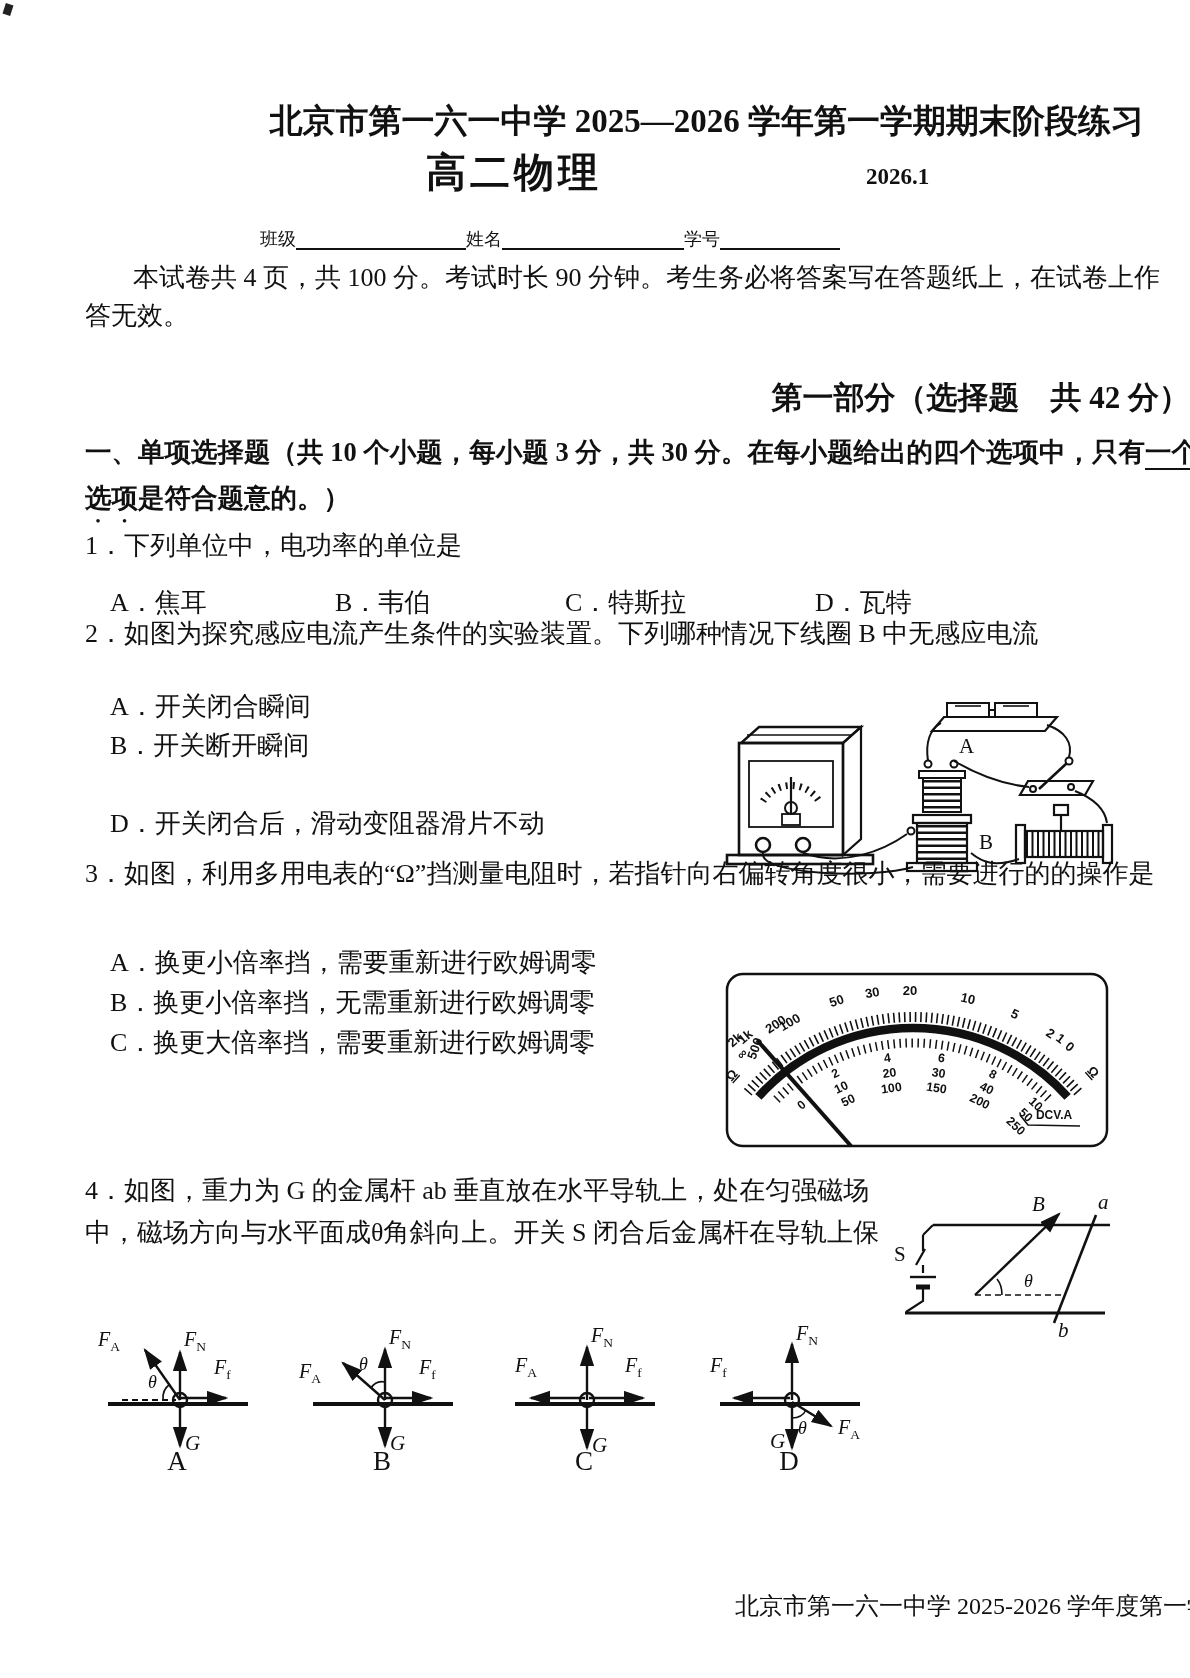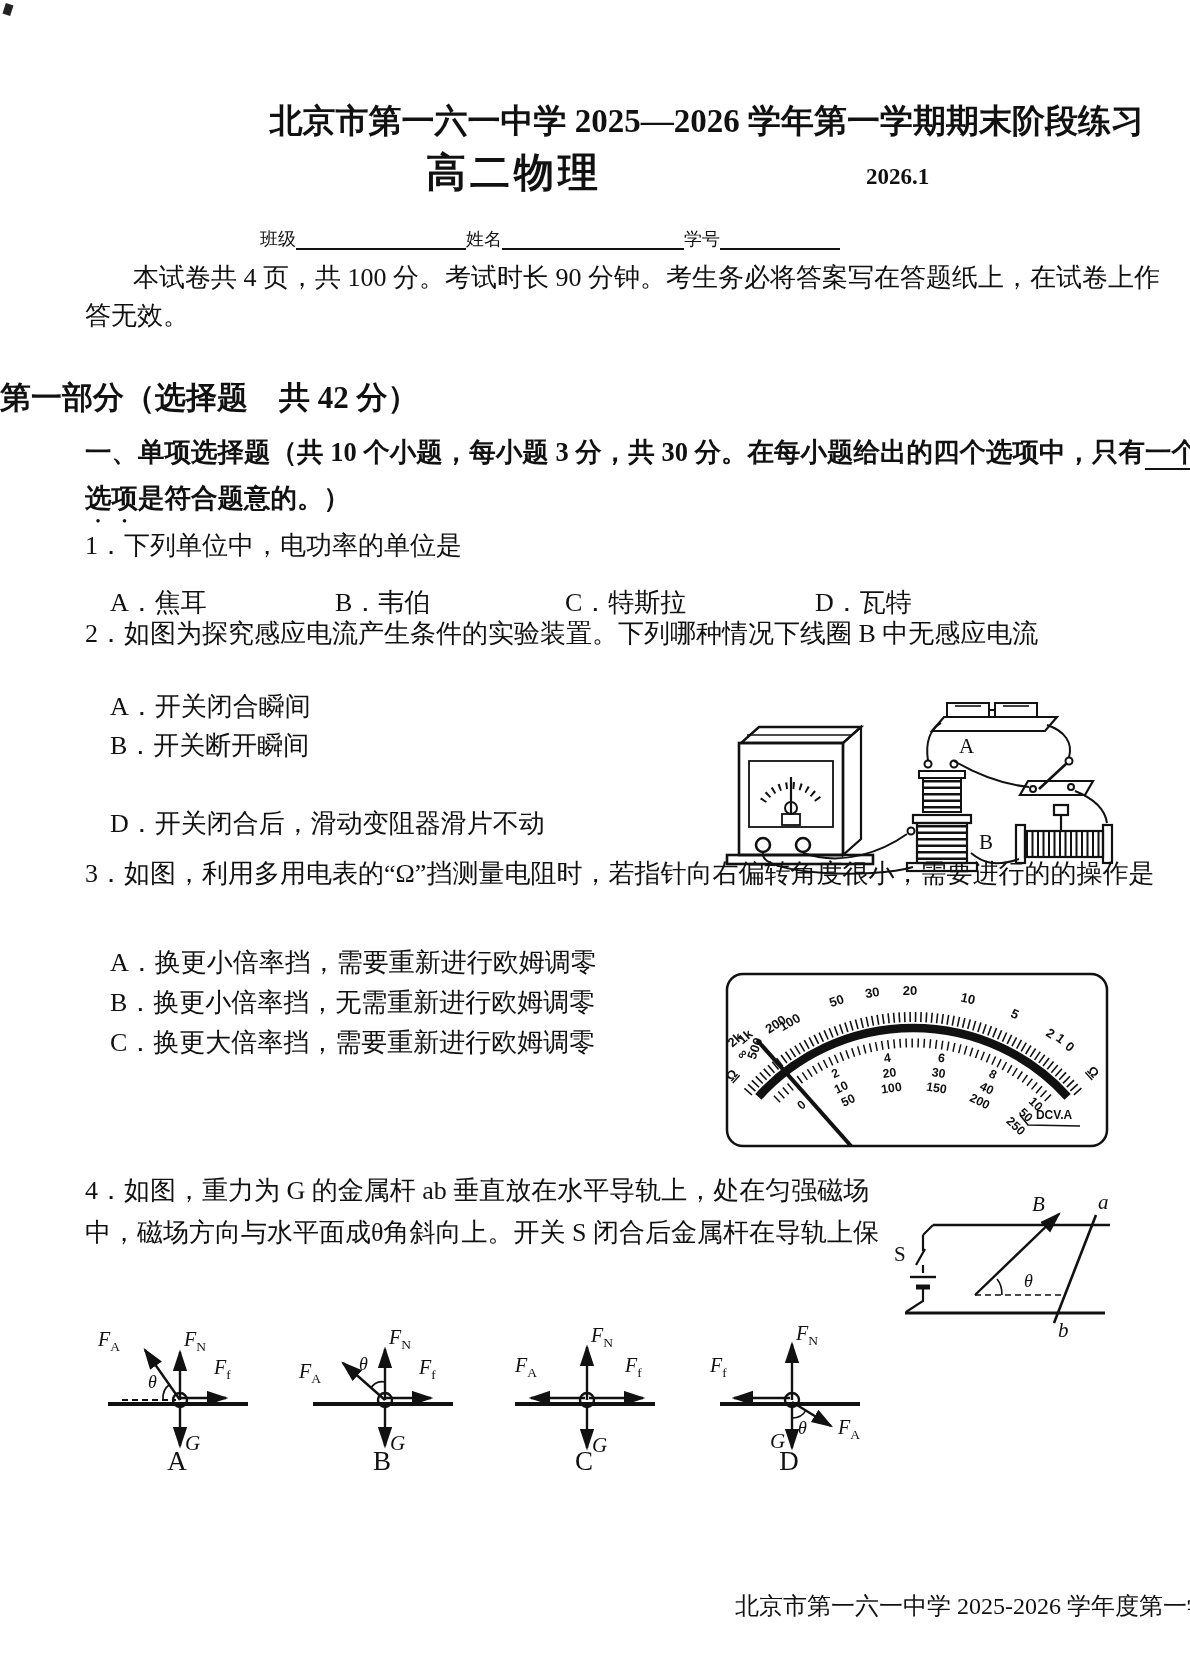--- a/index.html
+++ b/index.html
@@ -1,20 +1,20 @@
 <!DOCTYPE html>
 <html><head>
 <meta charset="utf-8">
 <style>
   html,body{margin:0;padding:0;background:#ffffff;}
   .page{position:relative;width:1190px;height:1678px;background:#fff;overflow:hidden;
         font-family:"Liberation Serif","DejaVu Serif",serif;color:#111;}
   .abs{position:absolute;}
   .t{line-height:1.15;white-space:nowrap;}
-  .center{left:0;width:1190px;text-align:left;}
+  .center{left:0;width:1190px;text-align:right;}
   .title{top:103px;left:4px;width:1140px;text-align:right;font-size:33px;font-weight:bold;}
   .subject{top:150px;left:0;width:940px;text-align:center;font-size:40px;font-weight:bold;letter-spacing:4px;margin-left:44px;}
   .date{top:164px;left:866px;font-size:23px;font-weight:bold;}
   .fields{top:222px;left:260px;font-size:18px;}
   .blank{display:inline-block;border-bottom:2px solid #111;height:26px;vertical-align:bottom;}
   .note{font-size:26px;}
   .p1head{top:380px;font-size:31px;font-weight:bold;}
   .intro{font-size:26.5px;font-weight:bold;}
   .emph-u{border-bottom:2.5px solid #111;padding-bottom:1px;}
   .emph-dot{-webkit-text-emphasis:filled dot;-webkit-text-emphasis-position:under left;

